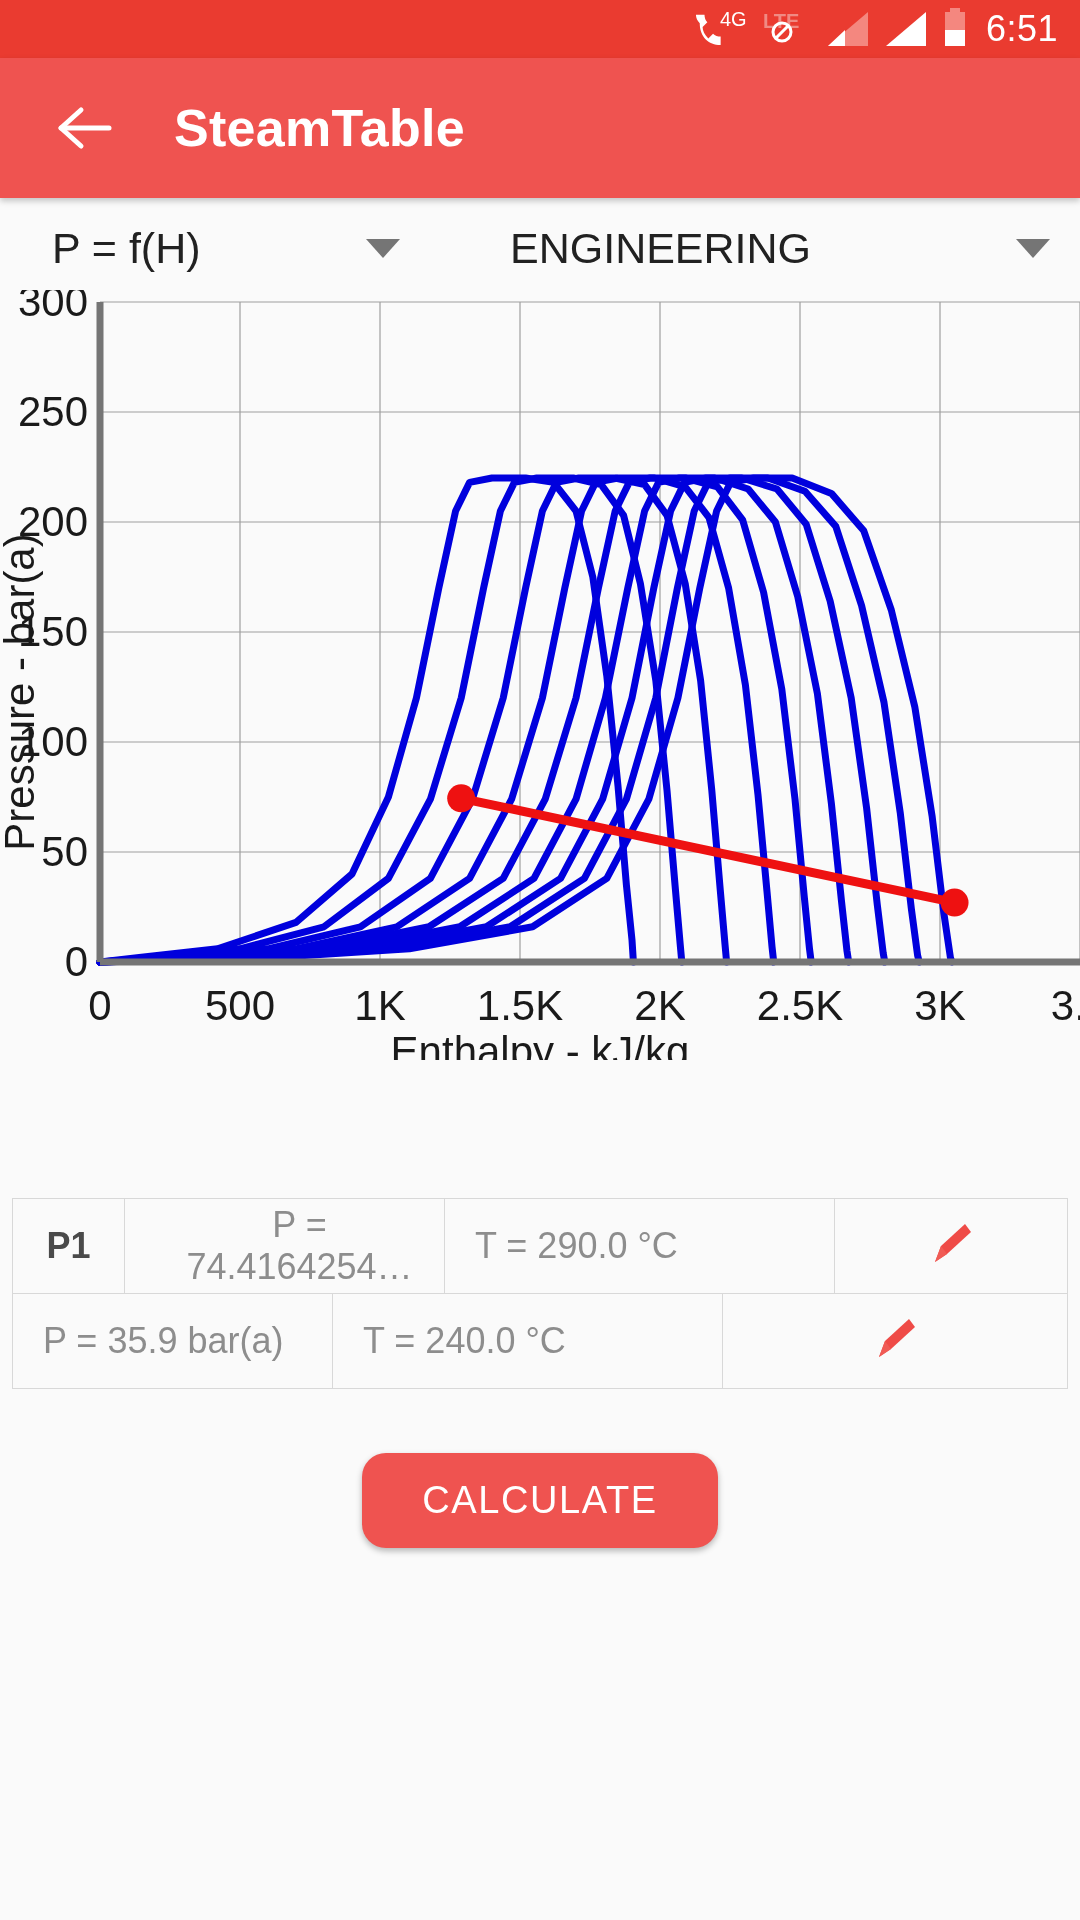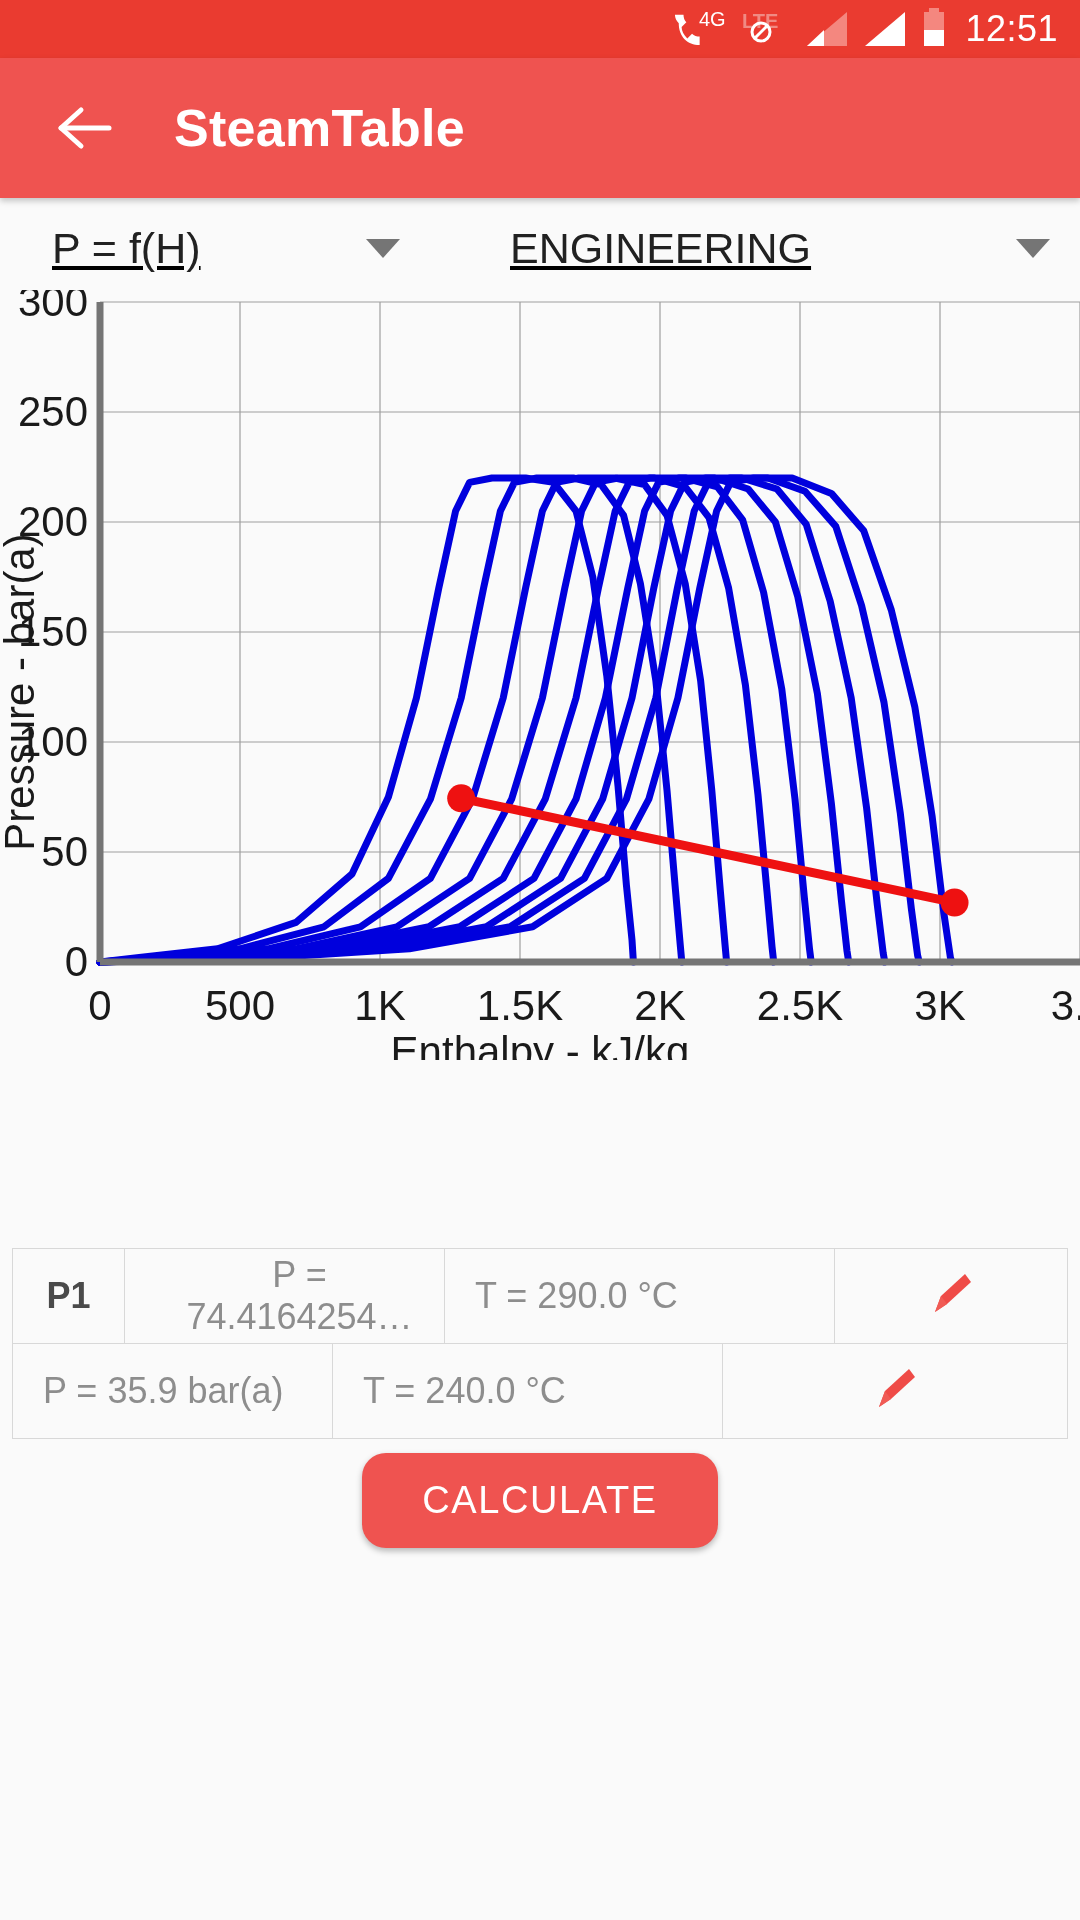--- a/index.html
+++ b/index.html
@@ -41,21 +41,20 @@
   #content{
     width:1080px; height:1722px;
     background:#fafafa;
     position:relative;
   }
 
   
   #spinner-row{
     height:92px; display:flex; align-items:center;
     padding-top:8px;
-    text-decoration:underline;
   }
   .spinner{
     display:flex; align-items:center; height:92px; position:relative;
   }
   #spinner-mode{ width:480px; padding-left:52px; }
   #spinner-units{ width:600px; padding-left:30px; }
   .spinner-label{
     font-size:43px; color:#212121; font-weight:400; white-space:nowrap;
   }
   .caret{
@@ -70,21 +69,21 @@
 
   
   #chart-wrap{
     position:relative; width:1080px; height:770px;
     background:#fafafa; overflow:hidden;
   }
   #chart-svg{ position:absolute; left:0; top:0; }
 
   
   #points-table{
-    position:absolute; left:12px; top:1050px;
+    position:absolute; left:12px; top:1000px;
     width:1056px;
   }
   .p-row{
     display:flex; height:96px; align-items:stretch;
     background:#fafafa; border:1px solid #d8d8d8;
     margin-bottom:-1px;
   }
   .p-cell{
     display:flex; align-items:center;
     border-right:1px solid #d8d8d8;
@@ -138,21 +137,21 @@
       <path d="M44 4 L44 38 L4 38 Z" fill="#ffffff"></path>
     </svg>
   </span>
   <span class="sb-icon">
     <svg width="30" height="44" viewBox="0 0 30 44">
       <rect x="10" y="2" width="10" height="4" fill="#f4877f"></rect>
       <rect x="5" y="6" width="20" height="34" fill="#f4877f"></rect>
       <rect x="5" y="24" width="20" height="16" fill="#ffffff"></rect>
     </svg>
   </span>
-  <span id="sb-clock">12:51</span>
+  <span id="sb-clock">6:51</span>
 </div>
 
 <div id="app-bar">
   <div id="back-button">
     <svg width="60" height="48" viewBox="0 0 60 48">
       <line x1="6" y1="24" x2="54" y2="24" stroke="#ffffff" stroke-width="5" stroke-linecap="round"></line>
       <polyline points="26,6 6,24 26,42" fill="none" stroke="#ffffff" stroke-width="5" stroke-linecap="round" stroke-linejoin="round"></polyline>
     </svg>
   </div>
   <div id="app-title">SteamTable</div>

